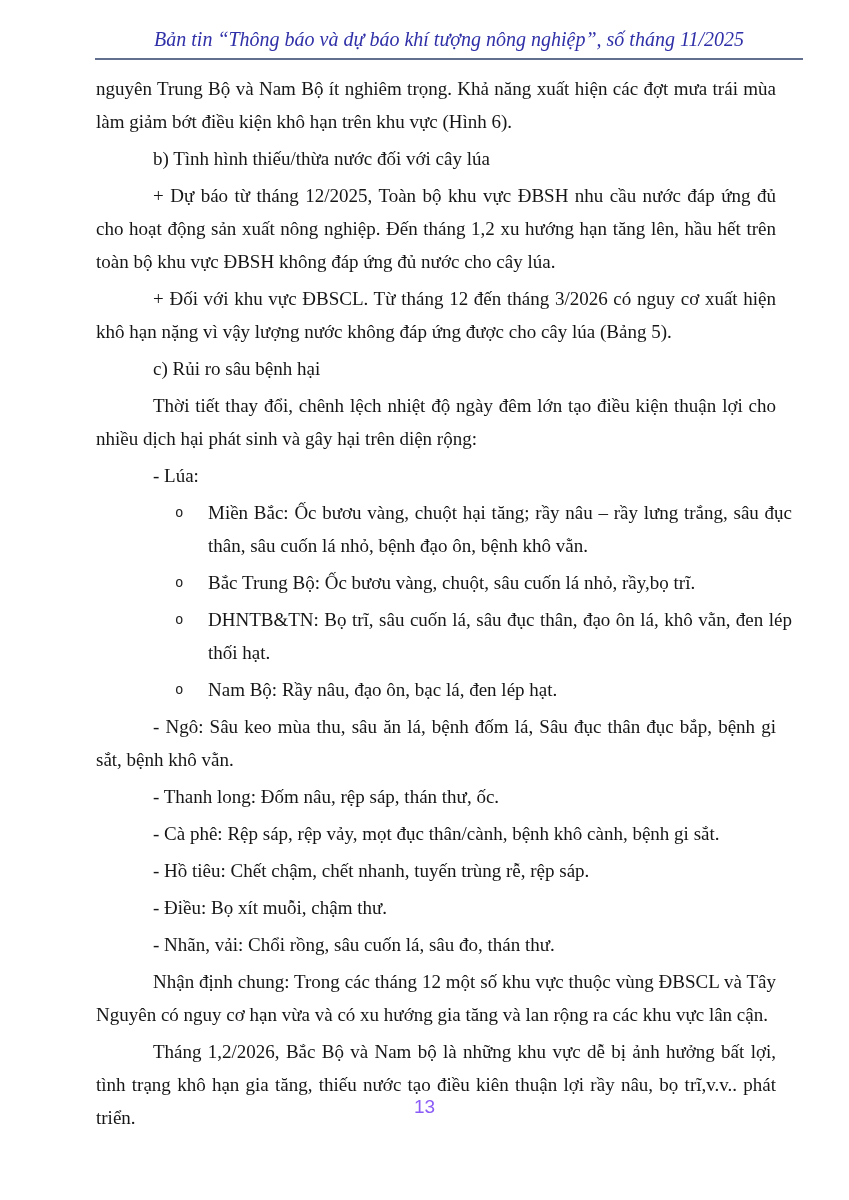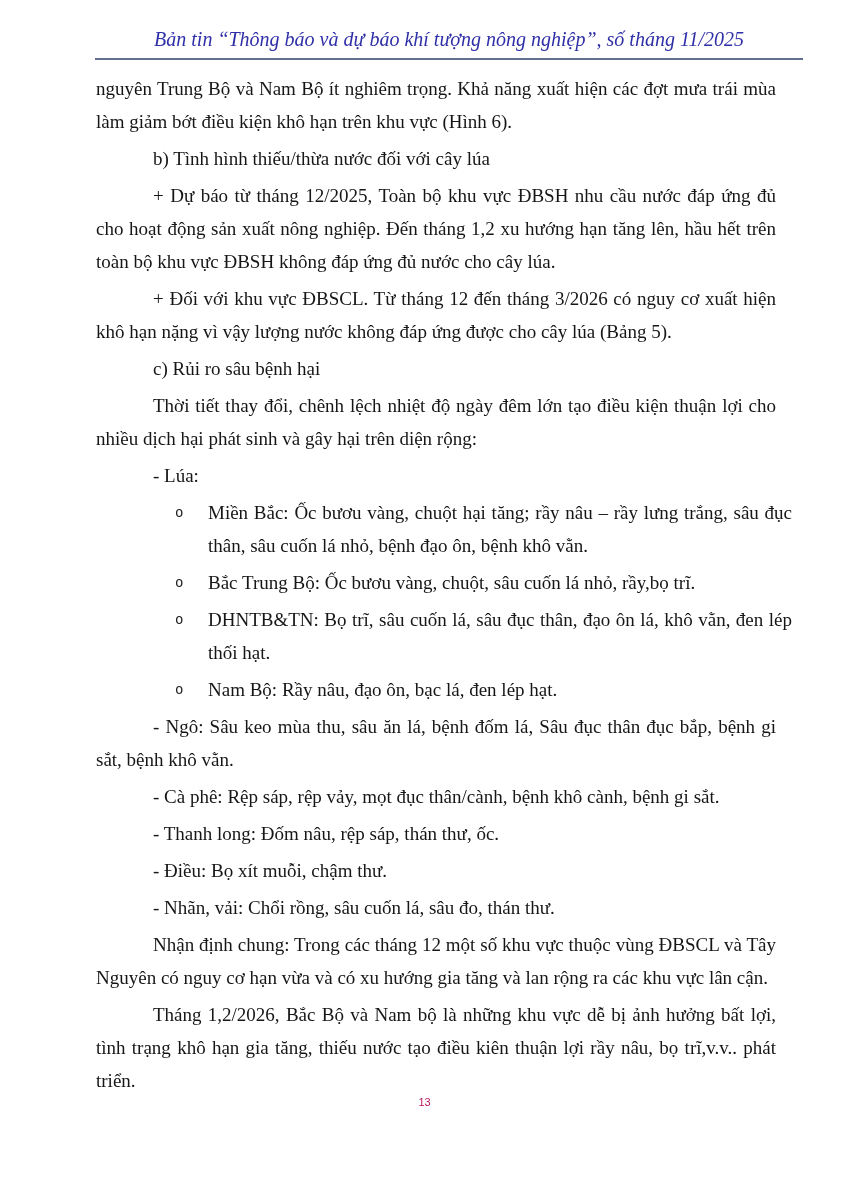--- a/index.html
+++ b/index.html
@@ -64,22 +64,22 @@
     flex: 1;
     text-align: justify;
   }
   
   .footer {
     position: absolute;
     left: 0; right: 0;
     top: 1096px;
     text-align: center;
     font-family: "Liberation Sans", "DejaVu Sans", sans-serif;
-    font-size: 11px;
-    color: #be185d;
+    font-size: 19px;
+    color: #8b5cf6;
   }
 </style>
 </head>
 <body>
 
 <div class="page">
 
   <div class="header">
     <div class="header-title">Bản tin “Thông báo và dự báo khí tượng nông nghiệp”, số tháng 11/2025</div>
     <div class="header-rule"></div>
@@ -116,24 +116,25 @@
       <span class="bullet-text">DHNTB&amp;TN: Bọ trĩ, sâu cuốn lá, sâu đục thân, đạo ôn lá, khô vằn, đen lép thối hạt.</span>
     </div>
 
     <div class="bullet-row">
       <span class="bullet-marker">o</span>
       <span class="bullet-text">Nam Bộ: Rầy nâu, đạo ôn, bạc lá, đen lép hạt.</span>
     </div>
 
     <p class="para">- Ngô: Sâu keo mùa thu, sâu ăn lá, bệnh đốm lá, Sâu đục thân đục bắp, bệnh gi sắt, bệnh khô vằn.</p>
 
+    <p class="para single">- Thanh long: Đốm nâu, rệp sáp, thán thư, ốc.</p>
+
     <p class="para single">- Cà phê: Rệp sáp, rệp vảy, mọt đục thân/cành, bệnh khô cành, bệnh gi sắt.</p>
 
-    <p class="para single">- Thanh long: Đốm nâu, rệp sáp, thán thư, ốc.</p>
-
+    <p class="para single">- Hồ tiêu: Chết chậm, chết nhanh, tuyến trùng rễ, rệp sáp.</p>
 
     <p class="para single">- Điều: Bọ xít muỗi, chậm thư.</p>
 
 
     <p class="para single">- Nhãn, vải: Chổi rồng, sâu cuốn lá, sâu đo, thán thư.</p>
 
     <p class="para"><span class="bold-lead">Nhận định chung:</span> <span>Trong các tháng 12 một số khu vực thuộc vùng ĐBSCL và Tây Nguyên có nguy cơ hạn vừa và có xu hướng gia tăng và lan rộng ra các khu vực lân cận.</span></p>
 
     <p class="para">Tháng 1,2/2026, Bắc Bộ và Nam bộ là những khu vực dễ bị ảnh hưởng bất lợi, tình trạng khô hạn gia tăng, thiếu nước tạo điều kiên thuận lợi rầy nâu, bọ trĩ,v.v.. phát triển.</p>
 

